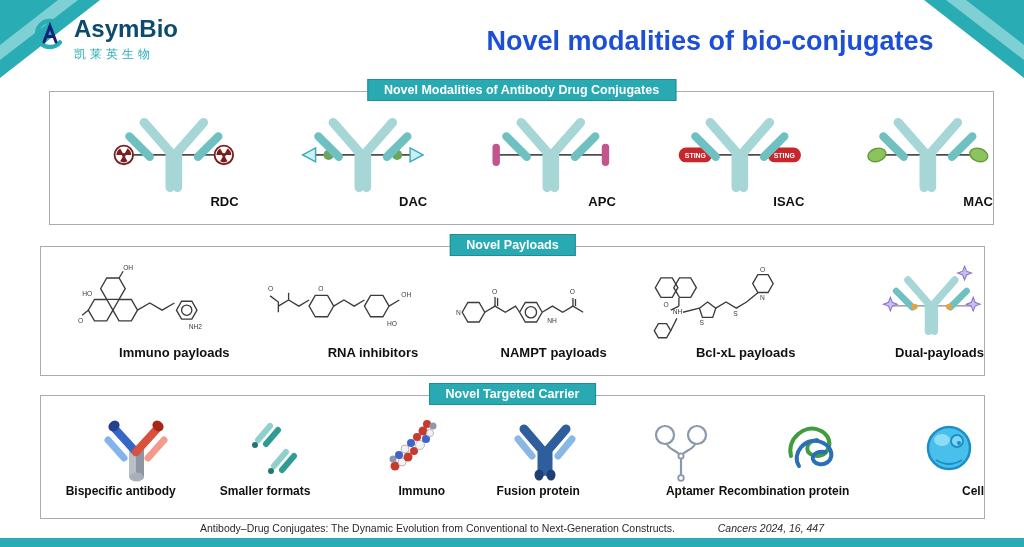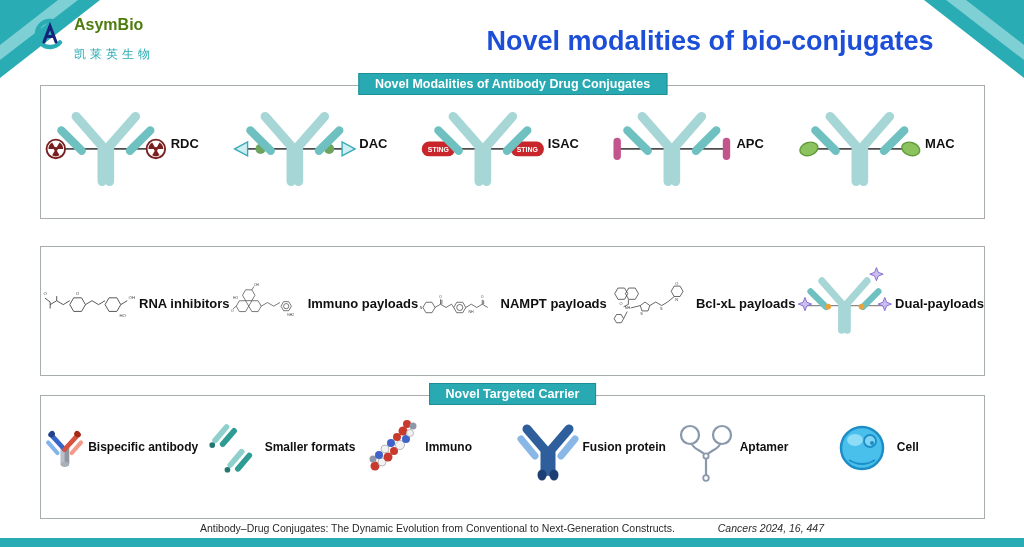--- a/index.html
+++ b/index.html
@@ -6,42 +6,42 @@
   html,body { width:1024px; height:547px; }
   .slide {
     position:relative; width:1024px; height:547px; background:#ffffff;
     font-family:"Liberation Sans", sans-serif; overflow:hidden;
   }
   .corner { position:absolute; }
   .corner-tl { left:0; top:0; }
   .corner-tr { right:0; top:0; }
   .logo { position:absolute; left:32px; top:16px; display:flex; align-items:flex-start; gap:6px; }
   .logo-texts { display:flex; flex-direction:column; }
-  .logo-text-main { font-size:16px; font-weight:bold; color:#4d7c0f; line-height:1.1; }
-  .logo-sub { font-size:12px; color:#2aacb4; letter-spacing:4px; margin-top:12px; }
+  .logo-text-main { font-size:24px; font-weight:bold; color:#0c4a6e; line-height:1.1; }
+  .logo-sub { font-size:12px; color:#2aacb4; letter-spacing:4px; margin-top:4px; }
   .header-title {
     position:absolute; left:410px; top:26px; width:600px; text-align:center;
     font-size:27px; font-weight:bold; color:#1d4ed8;
   }
   .section {
     position:absolute; left:40px; width:945px; border:1px solid #a7adad; background:#fff;
   }
-  .s1 { top:85px;  height:134px; }
+  .s1 { top:91px;  height:134px;margin-left:9px; }
   .s2 { top:246px; height:130px; }
   .s3 { top:395px; height:124px; }
   .badge {
     position:absolute; top:-13px; left:50%; transform:translateX(-50%);
     background:#29a9b1; color:#ffffff; font-weight:bold; font-size:12.5px;
     padding:3px 16px; border:1px solid #1d8e95; white-space:nowrap; z-index:2;
   }
   .row { display:flex; align-items:flex-start; justify-content:space-evenly; height:100%; }
   .s1 .row { padding-top:12px; }
   .s2 .row { padding-top:14px; }
   .s3 .row { padding-top:14px; }
-  .cell { flex:1; display:flex; flex-direction:row; align-items:center; min-width:0; }
+  .cell { flex:1; display:flex; flex-direction:column; align-items:flex-end; min-width:0; }
   .item-label { font-weight:bold; font-size:13px; color:#101010; white-space:nowrap; margin-top:2px; }
   .s3 .item-label { font-size:12px; }
   .footer {
     position:absolute; left:0; right:0; top:522px; text-align:center;
     font-size:10.5px; color:#2a2a2a;
   }
   .footer .journal { font-style:italic;margin-left:40px; }
   .bottom-bar { position:absolute; left:0; right:0; bottom:0; height:9px; background:#2aacb4; }
   svg text { font-family:"Liberation Sans", sans-serif; }
 </style>
@@ -113,76 +113,56 @@
           <polygon points="135,55 121,47.5 121,62.5" fill="#cdeef2" stroke="#3aacb8" stroke-width="1.5"></polygon>
           <circle cx="33" cy="55" r="5.5" fill="#6ba55e"></circle>
           <circle cx="107" cy="55" r="5.5" fill="#6ba55e"></circle>
           <use href="#ab-teal"></use>
         </svg>
         <div class="item-label">DAC</div>
       </div>
 
       <div class="cell">
         <svg viewBox="0 0 140 95" style="height:88px">
+          <line x1="8" y1="55" x2="132" y2="55" stroke="#4d4d4d" stroke-width="2"></line>
+          <rect x="7" y="43" width="8" height="24" rx="4" fill="#c2558c"></rect>
+          <rect x="125" y="43" width="8" height="24" rx="4" fill="#c2558c"></rect>
+          <use href="#ab-teal"></use>
+        </svg>
+        <div class="item-label">APC</div>
+      </div>
+
+      <div class="cell">
+        <svg viewBox="0 0 140 95" style="height:88px">
           <line x1="6" y1="55" x2="134" y2="55" stroke="#4d4d4d" stroke-width="2"></line>
           <rect x="4" y="47" width="36" height="16" rx="8" fill="#c8262b"></rect>
           <rect x="100" y="47" width="36" height="16" rx="8" fill="#c8262b"></rect>
           <text x="22" y="58" font-size="7.5" font-weight="bold" fill="#ffffff" text-anchor="middle">STING</text>
           <text x="118" y="58" font-size="7.5" font-weight="bold" fill="#ffffff" text-anchor="middle">STING</text>
           <use href="#ab-teal"></use>
         </svg>
         <div class="item-label">ISAC</div>
       </div>
 
       <div class="cell">
         <svg viewBox="0 0 140 95" style="height:88px">
-          <line x1="8" y1="55" x2="132" y2="55" stroke="#4d4d4d" stroke-width="2"></line>
-          <rect x="7" y="43" width="8" height="24" rx="4" fill="#c2558c"></rect>
-          <rect x="125" y="43" width="8" height="24" rx="4" fill="#c2558c"></rect>
-          <use href="#ab-teal"></use>
-        </svg>
-        <div class="item-label">APC</div>
-      </div>
-
-      <div class="cell">
-        <svg viewBox="0 0 140 95" style="height:88px">
           <line x1="10" y1="55" x2="130" y2="55" stroke="#4d4d4d" stroke-width="2"></line>
           <ellipse cx="15" cy="55" rx="10" ry="7" fill="#8cc35f" stroke="#619b3c" stroke-width="1.5" transform="rotate(-18 15 55)"></ellipse>
           <ellipse cx="125" cy="55" rx="10" ry="7" fill="#8cc35f" stroke="#619b3c" stroke-width="1.5" transform="rotate(18 125 55)"></ellipse>
           <use href="#ab-teal"></use>
         </svg>
         <div class="item-label">MAC</div>
       </div>
 
     </div>
   </section>
 
   <section class="section s2">
+    <div class="badge">Novel Payloads</div>
     <div class="row">
-
-      <div class="cell">
-        <svg viewBox="0 0 150 80" style="height:82px">
-          <g fill="none" stroke="#3b3b3b" stroke-width="1.3">
-            <path d="M6,34 L14,40 L14,50"></path>
-            <path d="M14,44 L24,38 L34,44 L44,38"></path>
-            <path d="M24,38 L24,31"></path>
-            <polygon points="68,44 62,33.6 50,33.6 44,44 50,54.4 62,54.4"></polygon>
-            <path d="M68,44 L78,38 L88,44 L98,38"></path>
-            <polygon points="122,44 116,33.6 104,33.6 98,44 104,54.4 116,54.4"></polygon>
-            <path d="M122,44 L132,38"></path>
-          </g>
-          <g font-size="6.5" fill="#3b3b3b">
-            <text x="4" y="29">O</text>
-            <text x="53" y="29">O</text>
-            <text x="134" y="35">OH</text>
-            <text x="120" y="63">HO</text>
-          </g>
-        </svg>
-        <div class="item-label">RNA inhibitors</div>
-      </div>
 
       <div class="cell">
         <svg viewBox="0 0 150 80" style="height:82px">
           <g fill="none" stroke="#3b3b3b" stroke-width="1.3">
             <polygon points="36,48 30,37.6 18,37.6 12,48 18,58.4 30,58.4"></polygon>
             <polygon points="60,48 54,37.6 42,37.6 36,48 42,58.4 54,58.4"></polygon>
             <polygon points="48,27 42,16.6 30,16.6 24,27 30,37.4 42,37.4"></polygon>
             <path d="M60,48 L72,41 L84,48 L96,41"></path>
             <polygon points="118,48 113,39.3 103,39.3 98,48 103,56.7 113,56.7"></polygon>
             <circle cx="108" cy="48" r="5"></circle>
@@ -190,20 +170,41 @@
             <path d="M42,16.6 L46,10"></path>
           </g>
           <g font-size="6.5" fill="#3b3b3b">
             <text x="46" y="9">OH</text>
             <text x="6" y="34">HO</text>
             <text x="2" y="60">O</text>
             <text x="110" y="66">NH2</text>
           </g>
         </svg>
         <div class="item-label">Immuno payloads</div>
+      </div>
+
+      <div class="cell">
+        <svg viewBox="0 0 150 80" style="height:82px">
+          <g fill="none" stroke="#3b3b3b" stroke-width="1.3">
+            <path d="M6,34 L14,40 L14,50"></path>
+            <path d="M14,44 L24,38 L34,44 L44,38"></path>
+            <path d="M24,38 L24,31"></path>
+            <polygon points="68,44 62,33.6 50,33.6 44,44 50,54.4 62,54.4"></polygon>
+            <path d="M68,44 L78,38 L88,44 L98,38"></path>
+            <polygon points="122,44 116,33.6 104,33.6 98,44 104,54.4 116,54.4"></polygon>
+            <path d="M122,44 L132,38"></path>
+          </g>
+          <g font-size="6.5" fill="#3b3b3b">
+            <text x="4" y="29">O</text>
+            <text x="53" y="29">O</text>
+            <text x="134" y="35">OH</text>
+            <text x="120" y="63">HO</text>
+          </g>
+        </svg>
+        <div class="item-label">RNA inhibitors</div>
       </div>
 
       <div class="cell">
         <svg viewBox="0 0 150 80" style="height:82px">
           <g fill="none" stroke="#3b3b3b" stroke-width="1.3">
             <polygon points="31,50 25.5,40.5 14.5,40.5 9,50 14.5,59.5 25.5,59.5"></polygon>
             <path d="M31,50 L41,44 L51,50 L61,44 L65,50"></path>
             <path d="M41,44 L41,35 M43.5,44 L43.5,36"></path>
             <polygon points="87,50 81.5,40.5 70.5,40.5 65,50 70.5,59.5 81.5,59.5"></polygon>
             <circle cx="76" cy="50" r="5.5"></circle>
@@ -347,20 +348,29 @@
             <circle cx="20" cy="25" r="9"></circle>
             <path d="M36,46 C40,40 48,40 50,34"></path>
             <circle cx="52" cy="25" r="9"></circle>
           </g>
           <circle cx="36" cy="46" r="2.6" fill="#ffffff" stroke="#8a98ac" stroke-width="1.8"></circle>
           <circle cx="36" cy="68" r="2.8" fill="#ffffff" stroke="#8a98ac" stroke-width="1.8"></circle>
         </svg>
         <div class="item-label">Aptamer</div>
       </div>
 
+      <div class="cell">
+        <svg viewBox="0 0 70 72" style="height:72px">
+          <g fill="none" stroke-linecap="round">
+            <path d="M12,46 C8,28 26,14 40,20 C56,26 52,46 38,46 C26,46 24,32 38,30" stroke="#3f9c3f" stroke-width="4"></path>
+            <path d="M20,56 C12,44 26,26 42,32 C58,38 54,56 40,54 C30,52 32,40 46,42" stroke="#2a6fb8" stroke-width="4"></path>
+          </g>
+        </svg>
+        <div class="item-label">Recombination protein</div>
+      </div>
 
       <div class="cell">
         <svg viewBox="0 0 70 72" style="height:72px">
           <circle cx="35" cy="38" r="21" fill="#49c0ec" stroke="#1d8dc8" stroke-width="2.5"></circle>
           <ellipse cx="28" cy="30" rx="8" ry="6" fill="#9ae0f8" opacity="0.85"></ellipse>
           <circle cx="43" cy="31" r="6" fill="#7fd6f4" stroke="#1d8dc8" stroke-width="1.8"></circle>
           <circle cx="45" cy="33" r="2" fill="#1d8dc8"></circle>
           <path d="M22,50 Q35,58 48,50" fill="none" stroke="#1d8dc8" stroke-width="2"></path>
         </svg>
         <div class="item-label">Cell</div>

